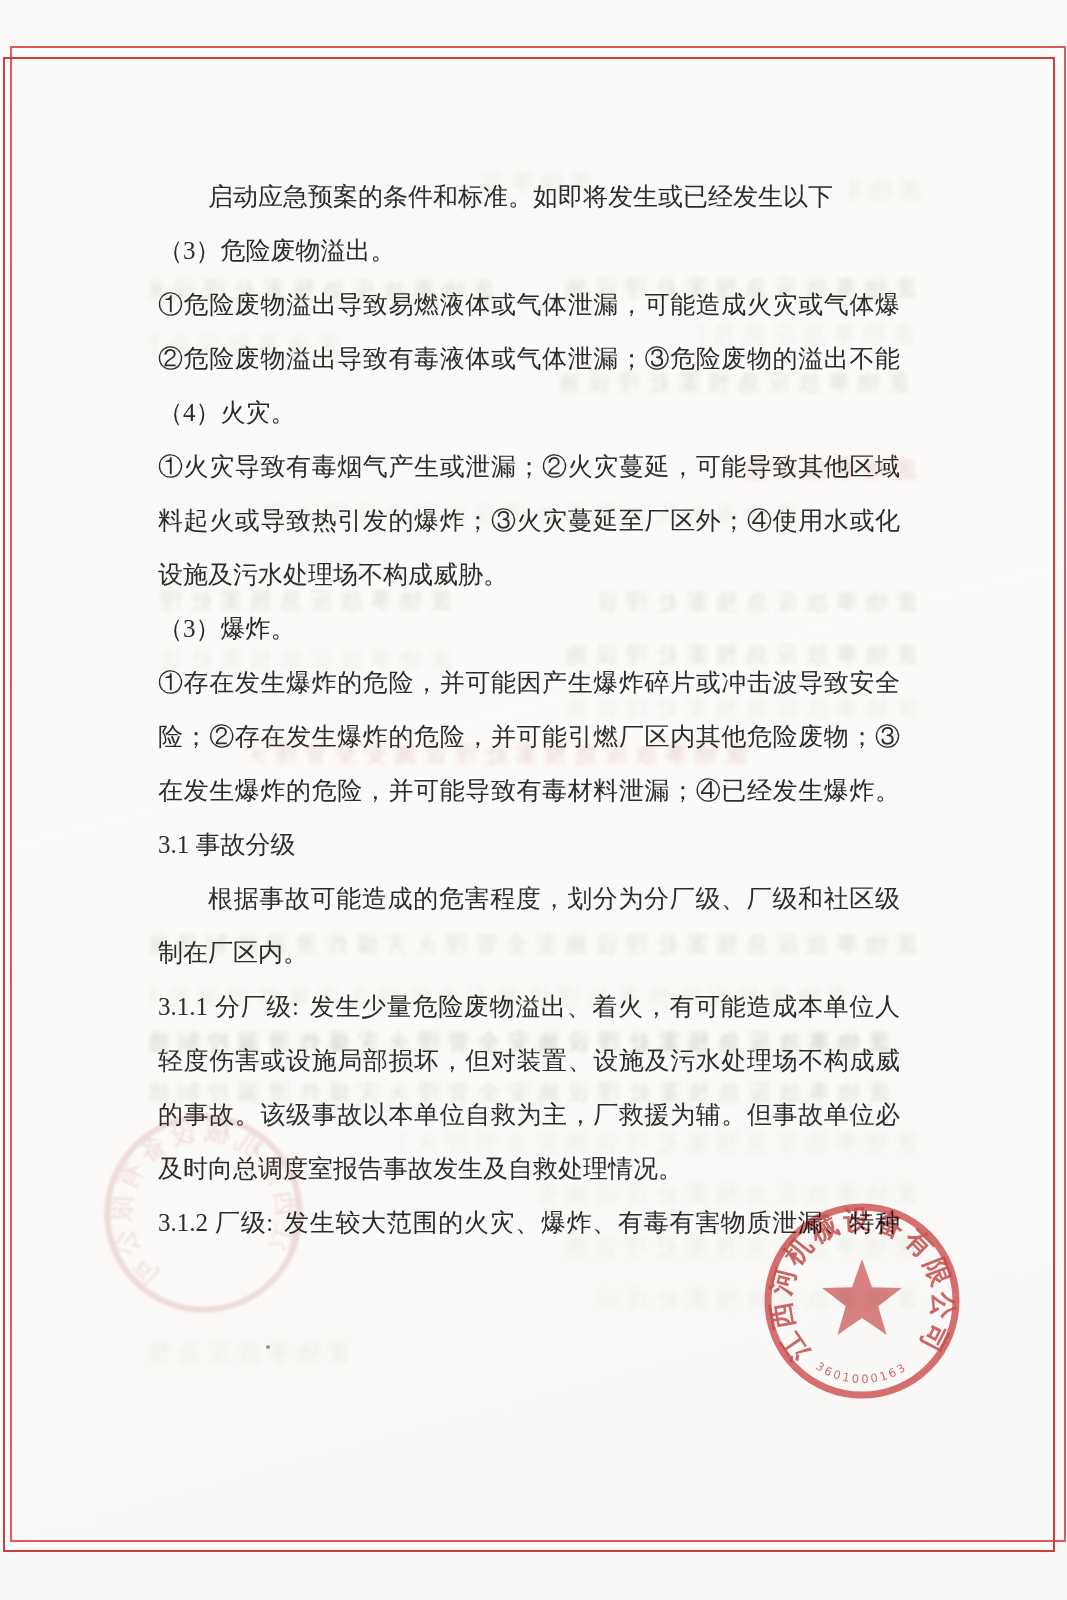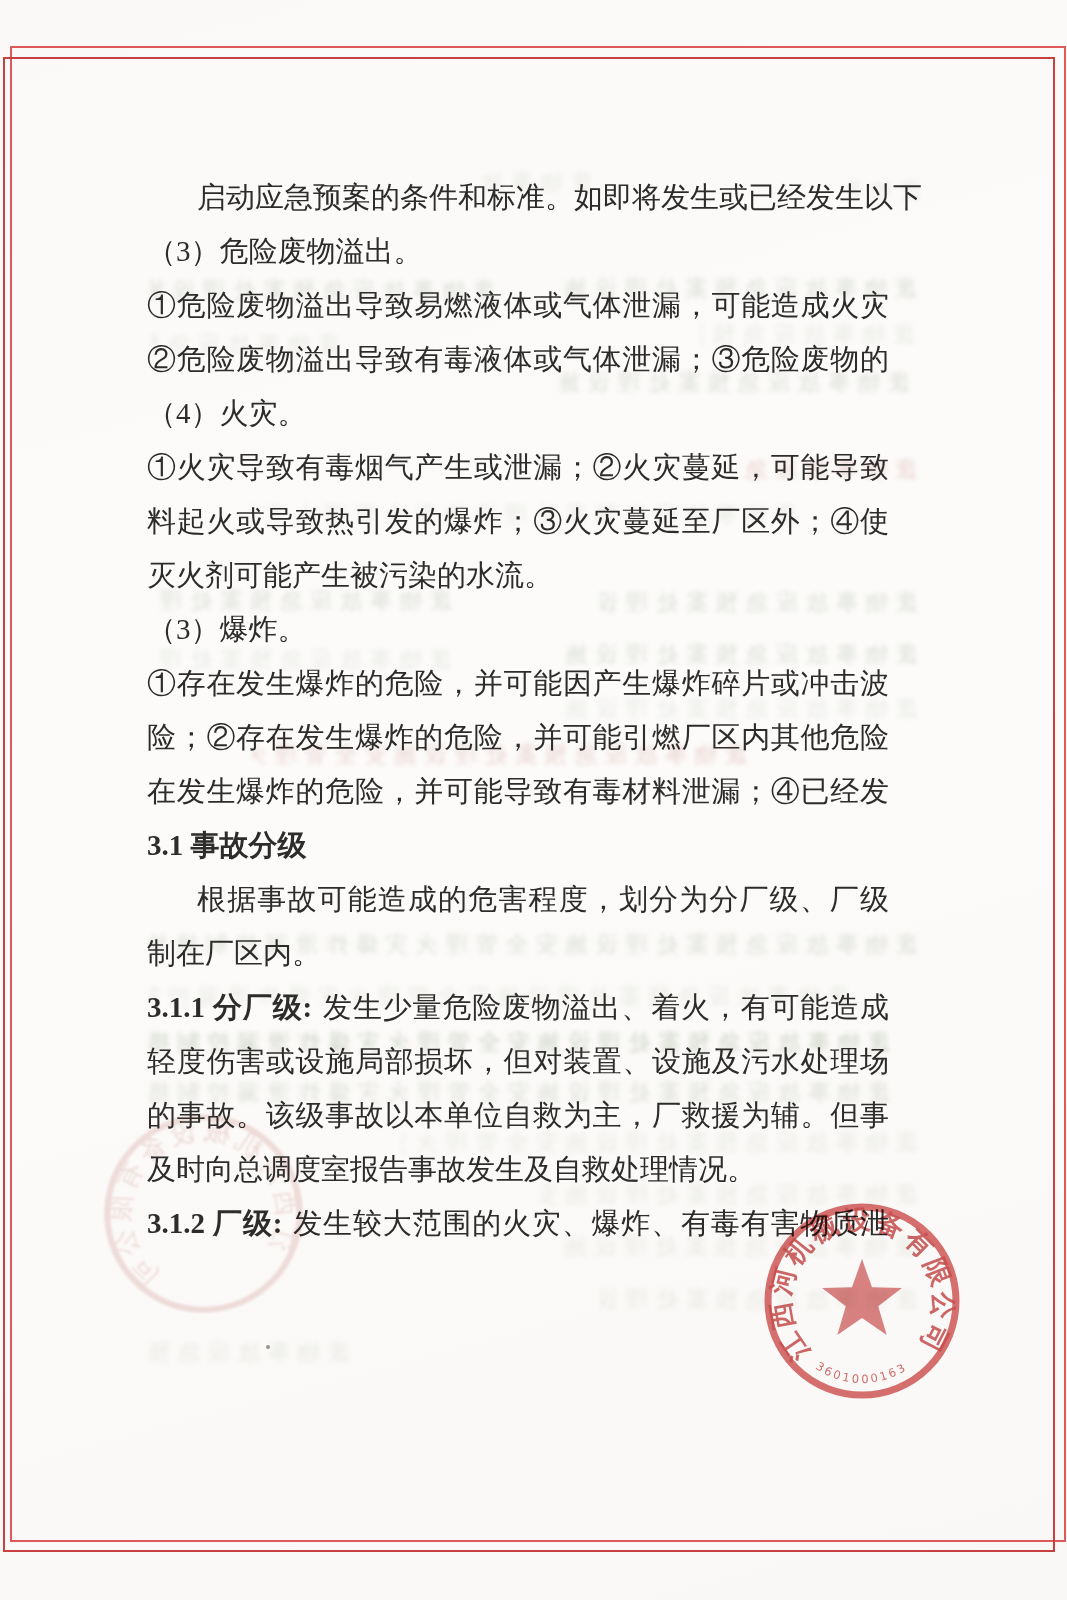--- a/index.html
+++ b/index.html
@@ -5,26 +5,26 @@
   html,body{margin:0;padding:0;}
   body{width:1067px;height:1600px;position:relative;background:#f2efec;
        font-family:"Liberation Serif","DejaVu Serif",serif;}
   .page{position:absolute;inset:0;overflow:hidden;
         background:linear-gradient(165deg,#fbf9f8 0%,#fcfbfa 45%,#faf8f6 100%);}
   
   .frame{position:absolute;box-sizing:border-box;border:2px solid;}
   .frame-a{left:10px;top:46px;width:1056px;height:1496px;border-color:#dd5a5a;}
   .frame-b{left:3px;top:57px;width:1052px;height:1495px;border-color:#c94040;}
   
-  .doc{position:absolute;left:147px;top:170px;width:742px;
-       font-size:29px;line-height:54px;color:#2e2c2b;}
+  .doc{position:absolute;left:158px;top:170px;width:742px;
+       font-size:25px;line-height:54px;color:#2e2c2b;}
   .line{height:54px;white-space:nowrap;}
   .just{white-space:normal;text-align:justify;text-align-last:justify;overflow:hidden;}
   .indent{text-indent:50px;}
-  .b{font-weight:700;}
+  .b{font-weight:400;}
   .gap{margin-left:10px;}
   
   .ghost{position:absolute;height:30px;line-height:30px;overflow:hidden;white-space:nowrap;
          font-size:23px;letter-spacing:7px;color:#87987d;opacity:.26;
          filter:blur(2px);transform:scaleX(-1);pointer-events:none;}
   .g-lite{opacity:.15;}
   .g-dark{opacity:.38;}
   .g-red{color:#c07f76;opacity:.3;}
   
   .seal{position:absolute;left:757px;top:1196px;mix-blend-mode:multiply;opacity:.92;}
@@ -75,21 +75,21 @@
   </svg>
 
   <div class="doc">
     <div class="line indent">启动应急预案的条件和标准。如即将发生或已经发生以下</div>
     <div class="line">（3）危险废物溢出。</div>
     <div class="line just">①危险废物溢出导致易燃液体或气体泄漏，可能造成火灾或气体爆炸；</div>
     <div class="line just">②危险废物溢出导致有毒液体或气体泄漏；③危险废物的溢出不能控</div>
     <div class="line">（4）火灾。</div>
     <div class="line just">①火灾导致有毒烟气产生或泄漏；②火灾蔓延，可能导致其他区域材</div>
     <div class="line just">料起火或导致热引发的爆炸；③火灾蔓延至厂区外；④使用水或化学</div>
-    <div class="line">灭火剂可能产生被污染的水流。</div>
+    <div class="line">设施及污水处理场不构成威胁。</div>
     <div class="line">（3）爆炸。</div>
     <div class="line just">①存在发生爆炸的危险，并可能因产生爆炸碎片或冲击波导致安全风</div>
     <div class="line just">险；②存在发生爆炸的危险，并可能引燃厂区内其他危险废物；③存</div>
     <div class="line just">在发生爆炸的危险，并可能导致有毒材料泄漏；④已经发生爆炸。</div>
     <div class="line b">3.1 事故分级</div>
     <div class="line just indent">根据事故可能造成的危害程度，划分为分厂级、厂级和社区级三</div>
     <div class="line">制在厂区内。</div>
     <div class="line just">
       <span class="b">3.1.1 分厂级:</span><span class="gap">发生少量危险废物溢出、着火，有可能造成本单位人员</span>
     </div>

